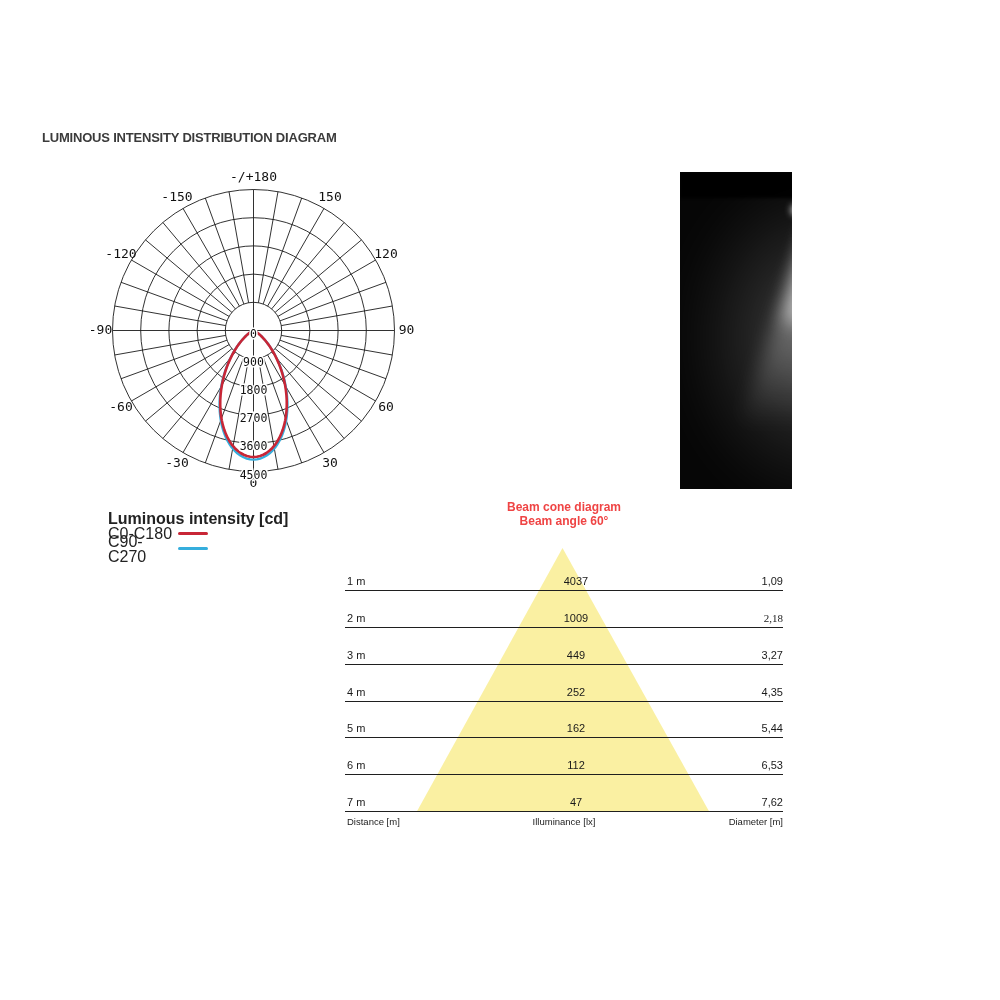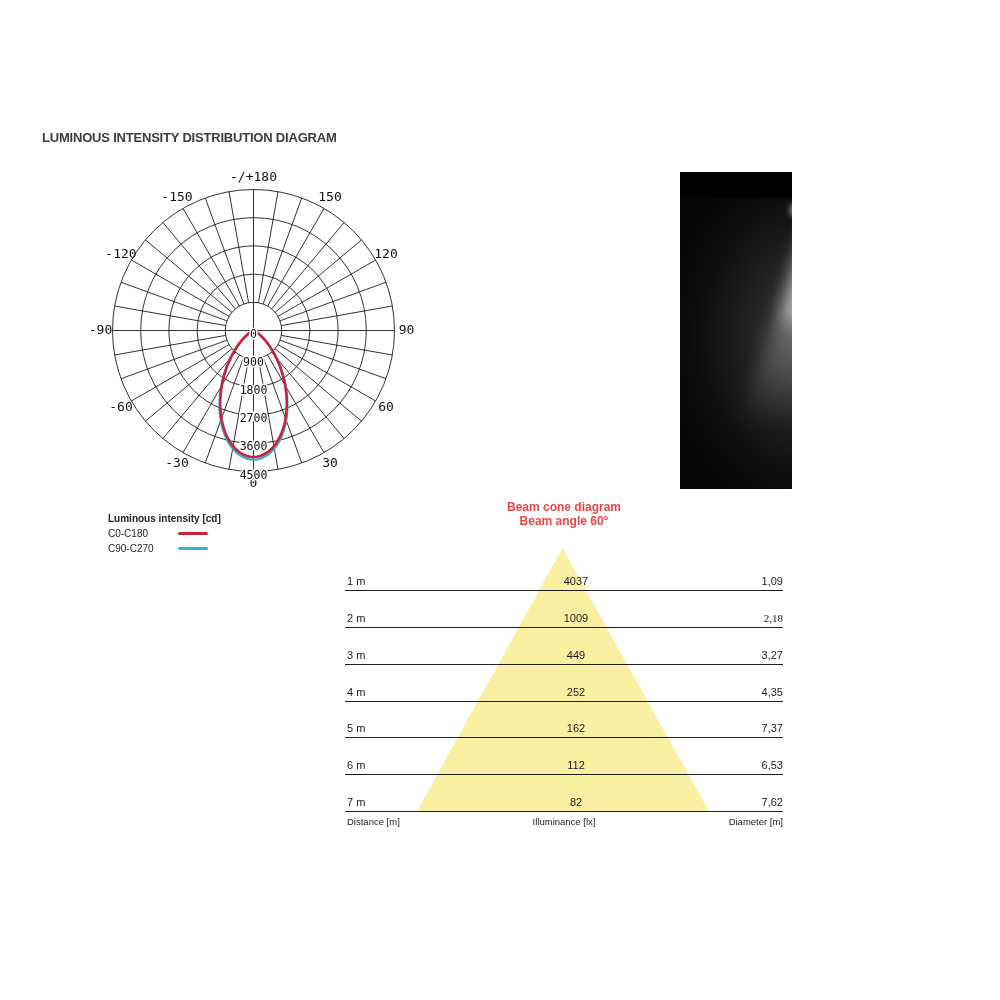--- a/index.html
+++ b/index.html
@@ -2,21 +2,21 @@
 <html><head>
 <meta charset="utf-8">
 <style>
   html,body{margin:0;padding:0;background:#fff;}
   .page{position:relative;width:792px;height:1000px;background:#ffffff;overflow:hidden;
         font-family:"Liberation Sans", sans-serif;color:#1a1a1a;}
   .abs{position:absolute;}
   .doc-title{left:42px;top:130px;font-size:13px;font-weight:bold;color:#3b3b3b;letter-spacing:-0.2px;}
   
   #polar-svg{left:60px;top:168px;width:390px;height:326px;}
-  .legend{left:108px;top:511px;font-size:10px;color:#222;line-height:15px;}
+  .legend{left:108px;top:511px;font-size:16px;color:#222;line-height:15px;}
   .legend .lt{font-weight:bold;}
   .legend-row{display:flex;align-items:center;height:15px;}
   .legend-row .ll{width:70px;}
   .legend-row .sw{width:30px;height:3px;border-radius:2px;}
   
   .photo{left:680px;top:172px;width:271px;height:317px;background:#060606;}
   
   .cone-wrap{left:345px;top:498px;width:438px;height:348px;}
   .cone-titles{position:absolute;left:0;top:2px;width:100%;text-align:center;
                font-size:12px;font-weight:bold;color:#ef4444;line-height:14px;}
@@ -172,28 +172,28 @@
         <div class="cell dist" style="top: 150.7px;">3 m</div>
         <div class="cell illu" style="top: 150.7px;">449</div>
         <div class="cell diam" style="top: 150.7px;">3,27</div>
         <div class="row-line" style="top: 165.7px;"></div>
         <div class="cell dist" style="top: 187.55px;">4 m</div>
         <div class="cell illu" style="top: 187.55px;">252</div>
         <div class="cell diam" style="top: 187.55px;">4,35</div>
         <div class="row-line" style="top: 202.55px;"></div>
         <div class="cell dist" style="top: 224.4px;">5 m</div>
         <div class="cell illu" style="top: 224.4px;">162</div>
-        <div class="cell diam" style="top: 224.4px;">7,37</div>
+        <div class="cell diam" style="top: 224.4px;">5,44</div>
         <div class="row-line" style="top: 239.4px;"></div>
         <div class="cell dist" style="top: 261.25px;">6 m</div>
         <div class="cell illu" style="top: 261.25px;">112</div>
         <div class="cell diam" style="top: 261.25px;">6,53</div>
         <div class="row-line" style="top: 276.25px;"></div>
         <div class="cell dist" style="top: 298.1px;">7 m</div>
-        <div class="cell illu" style="top: 298.1px;">82</div>
+        <div class="cell illu" style="top: 298.1px;">47</div>
         <div class="cell diam" style="top: 298.1px;">7,62</div>
         <div class="row-line" style="top: 313.1px;"></div>
       </div>
     <div class="foot fd">Distance [m]</div>
     <div class="foot fi">Illuminance [lx]</div>
     <div class="foot fm">Diameter [m]</div>
   </div>
 
 
 </div>

